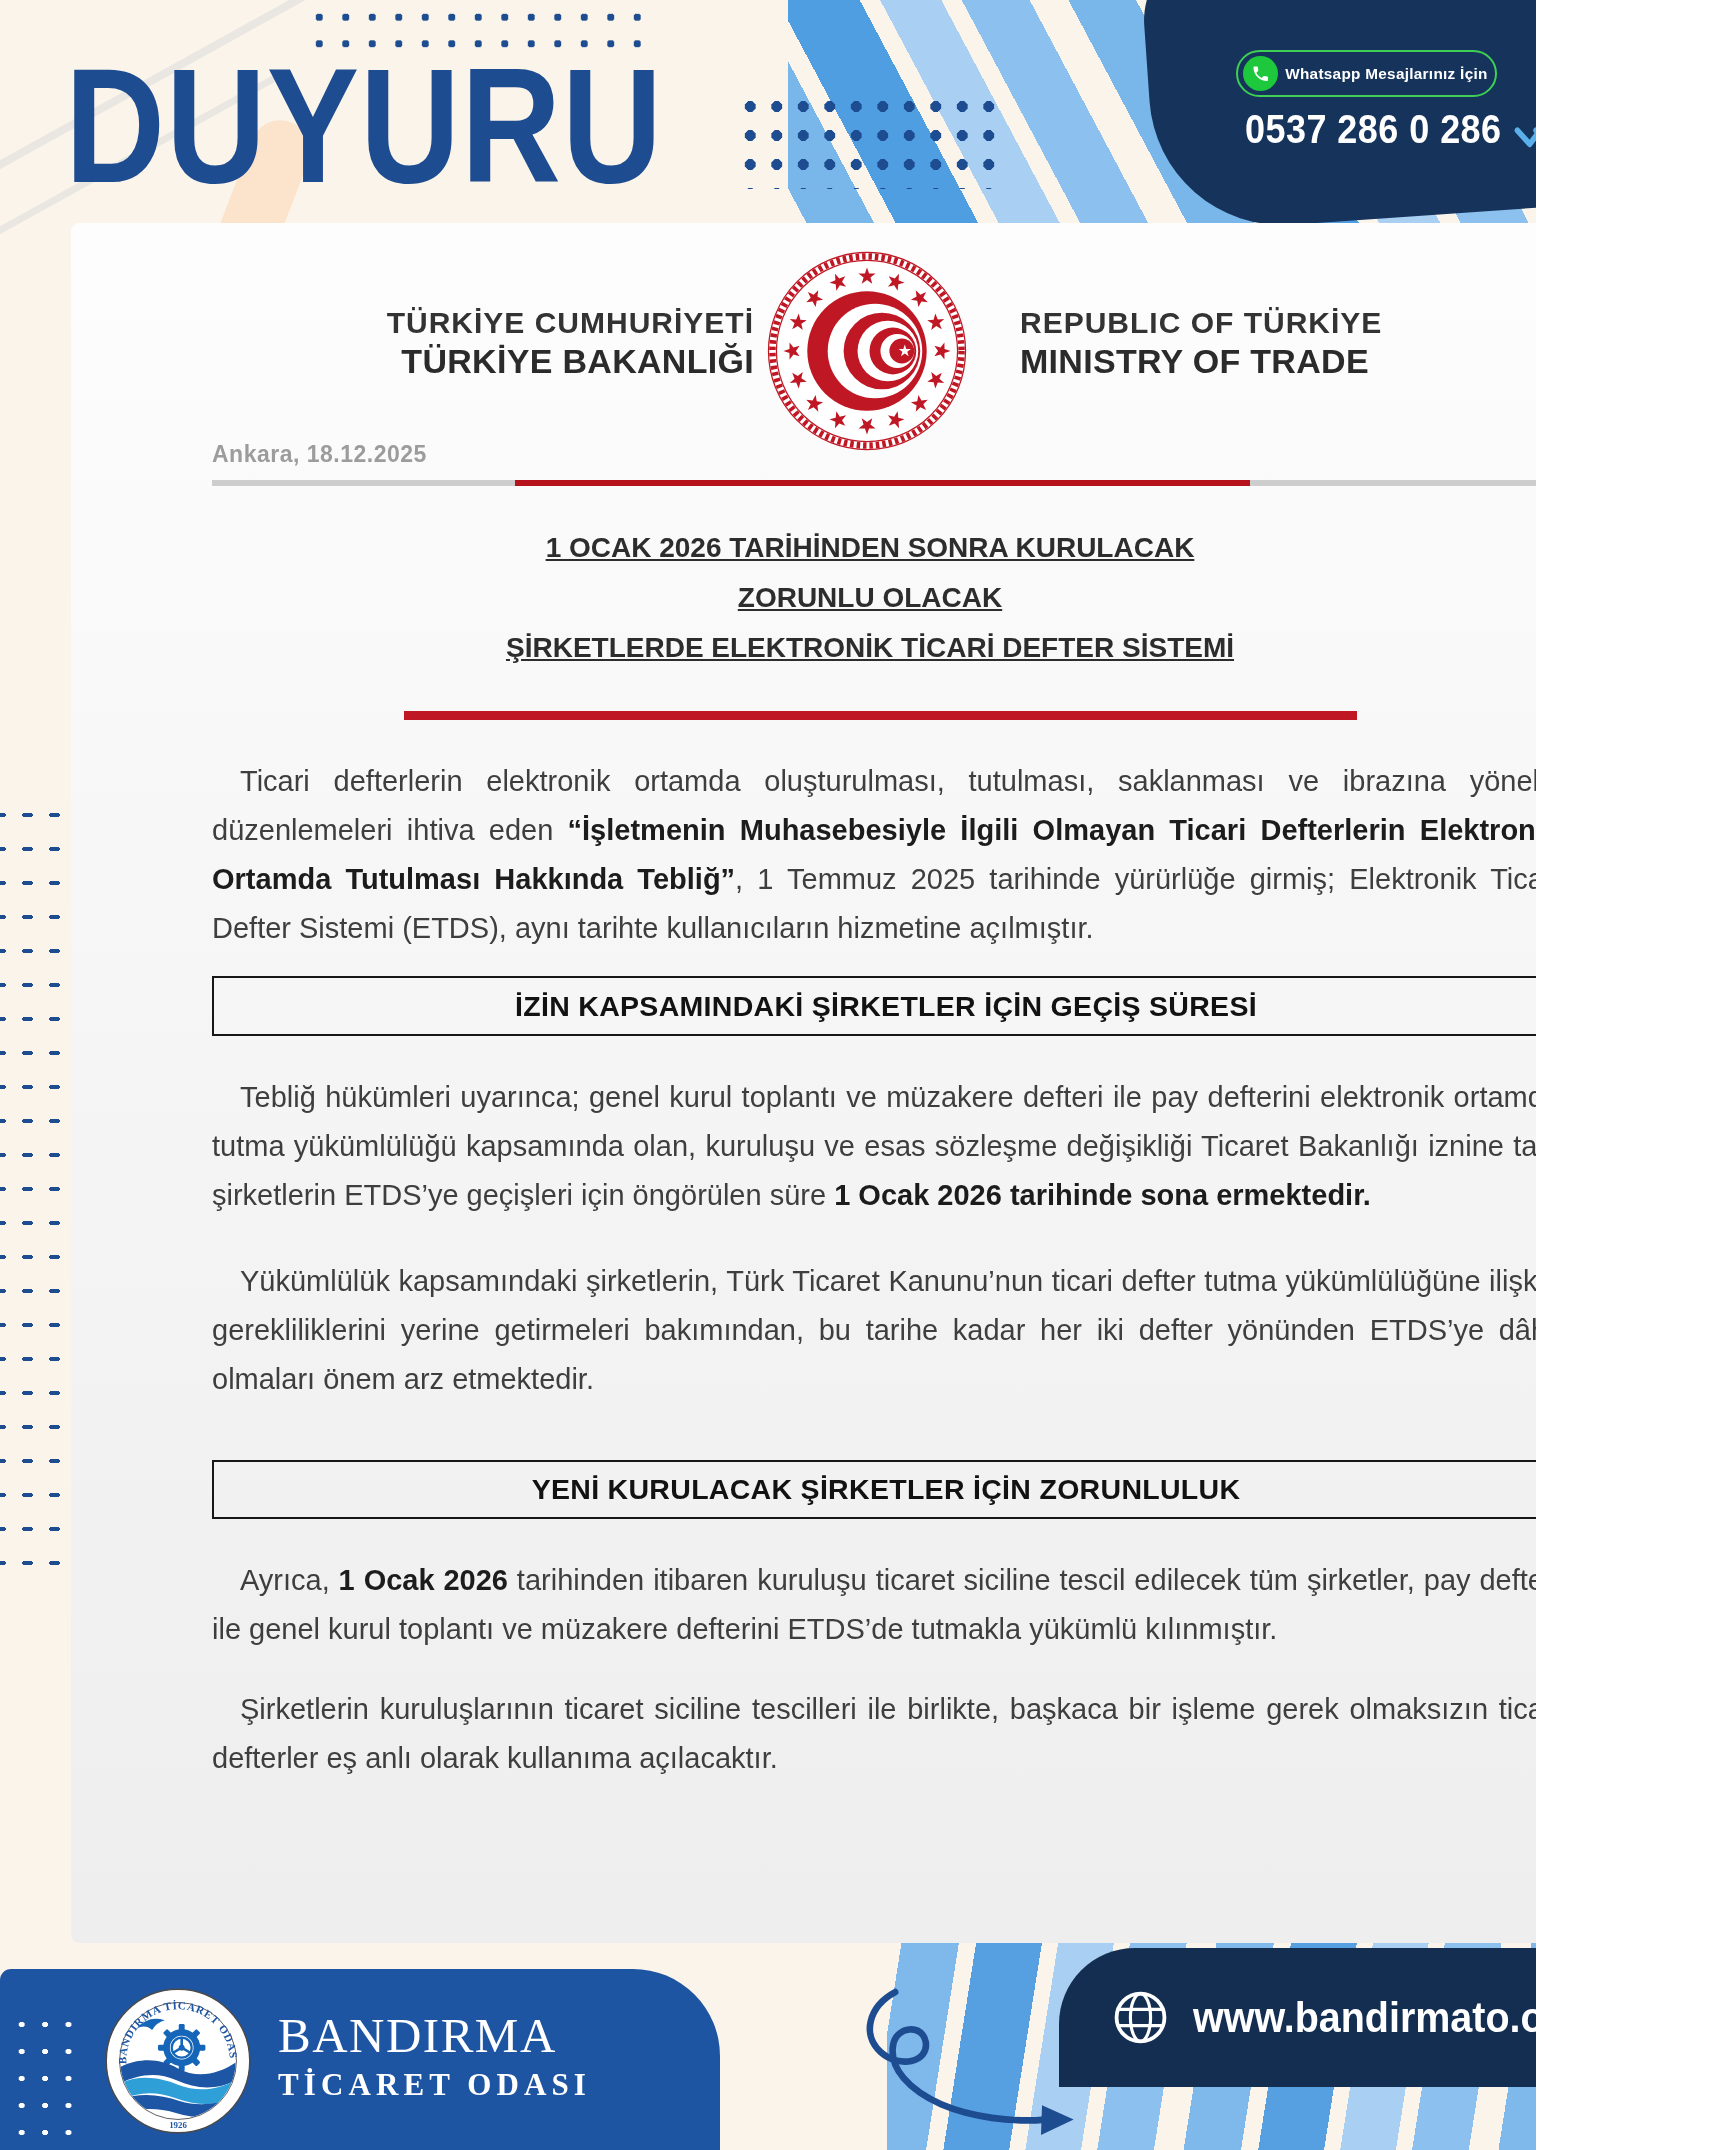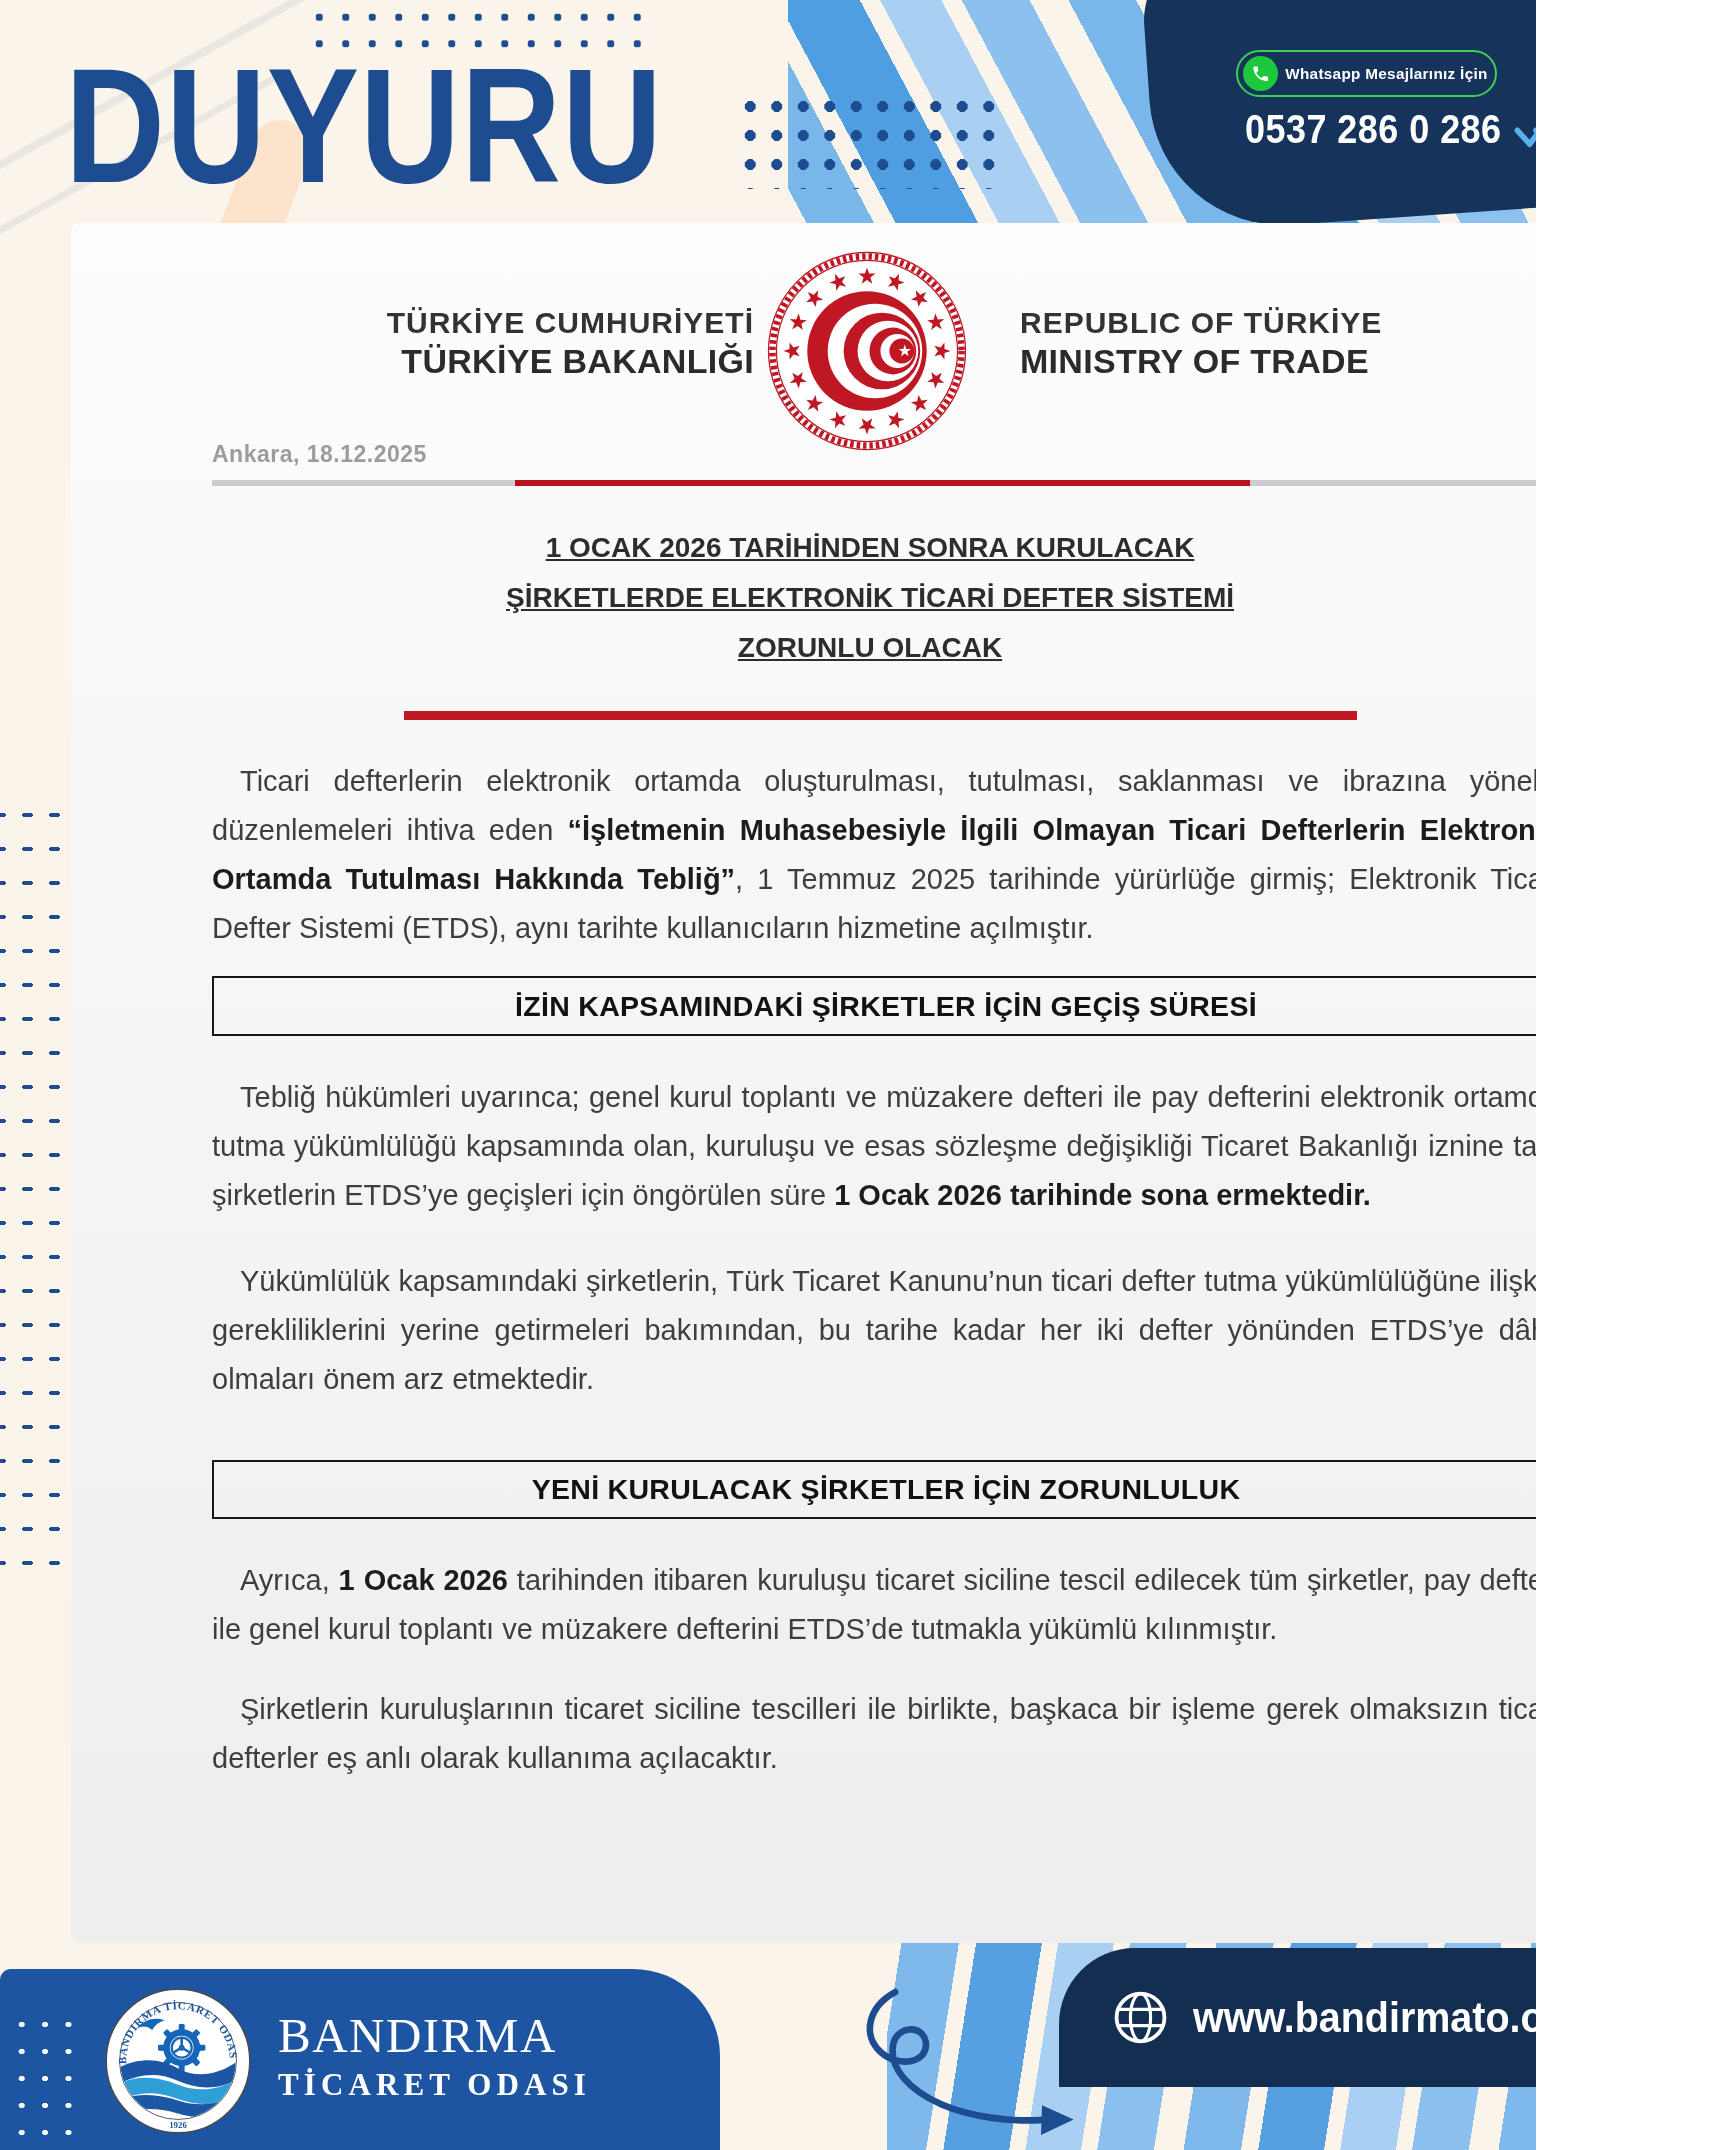--- a/index.html
+++ b/index.html
@@ -169,22 +169,22 @@
     <div class="min-en">
       <div class="min-l1">REPUBLIC OF TÜRKİYE</div>
       <div class="min-l2">MINISTRY OF TRADE</div>
     </div>
 
     <div class="dateline">Ankara, 18.12.2025</div>
     <div class="divider"></div>
 
     <div class="doc-title">
       <div>1 OCAK 2026 TARİHİNDEN SONRA KURULACAK</div>
+      <div>ZORUNLU OLACAK</div>
       <div>ŞİRKETLERDE ELEKTRONİK TİCARİ DEFTER SİSTEMİ</div>
-      <div>ZORUNLU OLACAK</div>
     </div>
     <div class="redbar"></div>
 
     <div class="bodyflow">
       <p class="para"><span>Ticari defterlerin elektronik ortamda oluşturulması, tutulması, saklanması ve ibrazına yönelik düzenlemeleri ihtiva eden </span><b>“İşletmenin Muhasebesiyle İlgili Olmayan Ticari Defterlerin Elektronik Ortamda Tutulması Hakkında Tebliğ”</b><span>, 1 Temmuz 2025 tarihinde yürürlüğe girmiş; Elektronik Ticari Defter Sistemi (ETDS), aynı tarihte kullanıcıların hizmetine açılmıştır.</span></p>
 
       <div class="secbox mt1"><span>İZİN KAPSAMINDAKİ ŞİRKETLER İÇİN GEÇİŞ SÜRESİ</span></div>
 
       <p class="para mt2"><span>Tebliğ hükümleri uyarınca; genel kurul toplantı ve müzakere defteri ile pay defterini elektronik ortamda tutma yükümlülüğü kapsamında olan, kuruluşu ve esas sözleşme değişikliği Ticaret Bakanlığı iznine tabi şirketlerin ETDS’ye geçişleri için öngörülen süre </span><b>1 Ocak 2026 tarihinde sona ermektedir.</b></p>
 

